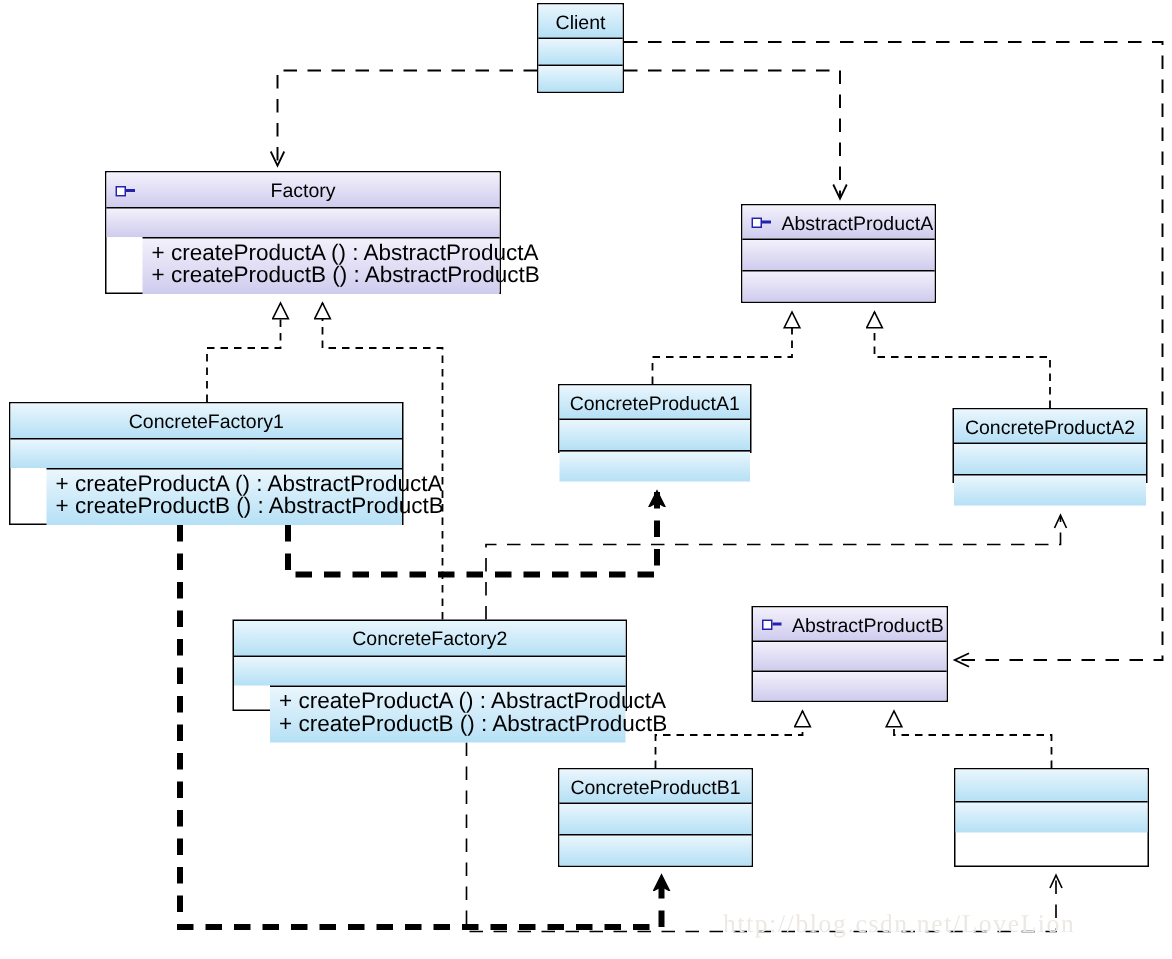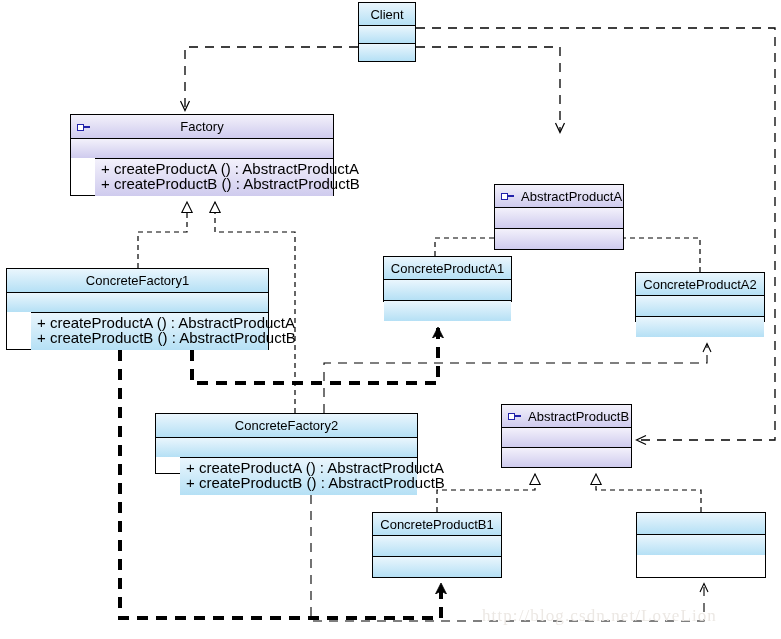--- a/index.html
+++ b/index.html
@@ -212,21 +212,21 @@
       </span>
       <span>Factory</span>
     </div>
     <div class="compartment" style="height:20px;"></div>
     <div class="compartment ops-comp" style="height:38px;">
       <div>+ createProductA ()  : AbstractProductA</div>
       <div>+ createProductB ()  : AbstractProductB</div>
     </div>
   </div>
 
-  <div class="uml-box iface" style="left:494px; top:136px; width:130px; height:66px;margin-top:48px;">
+  <div class="uml-box iface" style="left:494px; top:136px; width:130px; height:66px;">
     <div class="compartment title-comp" style="height:22px;">
       <span class="iface-icon">
         <i class="sq"></i>
           <i class="stem"></i>
       </span>
       <span>AbstractProductA</span>
     </div>
     <div class="compartment" style="height:21px;"></div>
     <div class="compartment" style="height:21px;"></div>
   </div>
@@ -246,21 +246,21 @@
     <div class="compartment title-comp" style="height:23px;">
       <span>ConcreteFactory2</span>
     </div>
     <div class="compartment" style="height:20px;"></div>
     <div class="compartment ops-comp" style="height:38px;">
       <div>+ createProductA ()  : AbstractProductA</div>
       <div>+ createProductB ()  : AbstractProductB</div>
     </div>
   </div>
 
-  <div class="uml-box cls" style="left:383px; top:256px; width:129px; height:46px;">
+  <div class="uml-box cls" style="left:372px; top:256px; width:129px; height:46px;">
     <div class="compartment title-comp" style="height:22px;">
       <span>ConcreteProductA1</span>
     </div>
     <div class="compartment" style="height:21px;"></div>
     <div class="compartment" style="height:21px;"></div>
   </div>
 
   <div class="uml-box cls" style="left:635px; top:272px; width:130px; height:50px;">
     <div class="compartment title-comp" style="height:22px;">
       <span>ConcreteProductA2</span>

